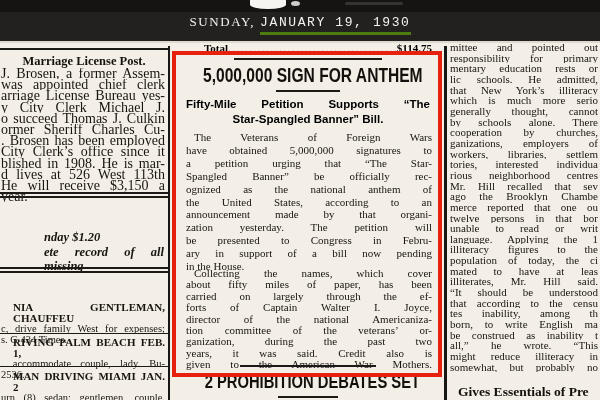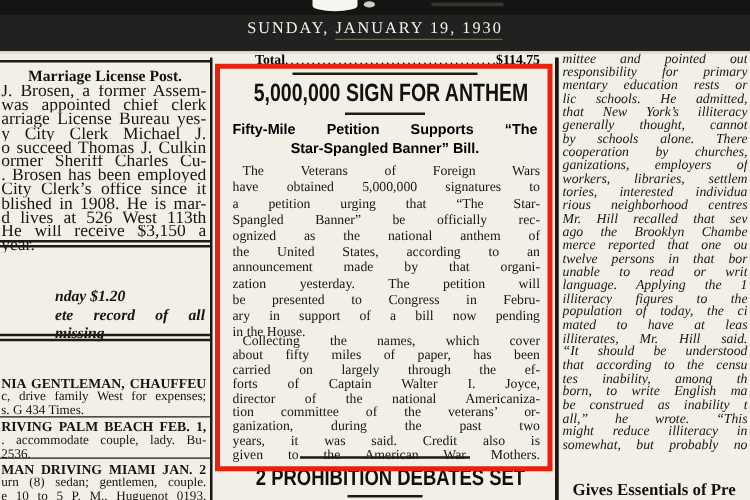--- a/index.html
+++ b/index.html
@@ -5,38 +5,38 @@
   html,body{margin:0;padding:0;background:#000;}
   .screen{position:relative;width:600px;height:400px;overflow:hidden;
     font-family:"Liberation Serif","DejaVu Serif",serif;background:#f3efe7;}
   .abs{position:absolute;}
   
   .topbar{left:0;top:0;width:600px;height:41px;background:#23211f;z-index:5;}
   .topbar .darkstrip{position:absolute;left:0;top:0;width:600px;height:12px;background:#151413;}
   .baredge{left:0;top:41px;width:600px;height:2px;background:#dfdacd;z-index:5;}
   .datewrap{position:absolute;left:0;top:14px;width:600px;text-align:center;
     color:#f4f3f0;font-size:13px;letter-spacing:1.6px;font-family:"Liberation Serif",serif;}
-  .datewrap .u{border-bottom:1px solid #4d7c0f;padding-bottom:2px;}
+  .datewrap .u{border-bottom:3px solid #4d7c0f;padding-bottom:2px;font-family:Liberation Mono, monospace;}
   .blob1{position:absolute;left:250px;top:0;width:36px;height:9px;background:#f6f5f2;border-radius:0 0 60% 60%;}
   .blob2{position:absolute;left:291px;top:1px;width:9px;height:5px;background:#cfcdc9;border-radius:50%;}
   .blob3{position:absolute;left:345px;top:2px;width:58px;height:3px;background:#4c4a46;border-radius:2px;opacity:.6;}
   
   .colrule{background:#191715;z-index:2;}
   .rule-h{background:#1c1a17;}
   .lines{color:#181410;}
   .tline{white-space:normal;overflow:hidden;}
   .just .tline{text-align:justify;text-align-last:justify;}
   .just .tline.short{text-align-last:left;}
   
   .leftcol{left:0;top:46px;width:190px;height:354px;overflow:hidden;z-index:1;}
   .lc-head{font-weight:bold;font-size:12.5px;text-align:center;color:#15120e;}
   .lc-story{font-size:14px;line-height:11.2px;padding:0 3px 0 1px;}
   .notice .tline{font-style:italic;font-weight:bold;font-size:12.5px;line-height:14.5px;padding-left:44px;}
   .ad{font-size:10.5px;line-height:10.9px;padding:0 3px 0 1px;}
-  .ad .tline:first-child{font-weight:bold;font-size:11px;}
+  .ad .tline:first-child{font-weight:bold;font-size:11px;padding-left:12px;}
   
   .centercol{left:172px;top:40px;width:315px;height:360px;overflow:hidden;z-index:1;
     padding:0;box-sizing:border-box;}
   .totalrow{position:absolute;left:32px;top:2px;width:228px;display:flex;
     font-size:11px;font-weight:bold;overflow:hidden;white-space:nowrap;}
   .totalrow .dots{flex:1;overflow:hidden;font-weight:normal;letter-spacing:1.5px;}
   .headline{position:absolute;left:0;top:24px;width:272px;text-align:center;white-space:nowrap;}
   .headline span{display:inline-block;font-family:"Liberation Sans","DejaVu Sans",sans-serif;
     font-weight:bold;font-size:20px;color:#14110d;transform:scaleX(.78);transform-origin:center;}
   .subhead{position:absolute;left:14px;top:57px;width:244px;
@@ -147,26 +147,27 @@
         <div class="tline">given to the American War Mothers.</div>
       </div>
     <div class="abs srule" style="left:68px;top:325px;width:136px;"></div>
     <div class="bhead"><span>2 PROHIBITION DEBATES SET</span></div>
     <div class="abs srule" style="left:106px;top:356px;width:60px;"></div>
   </div>
 
   <div class="abs colrule" style="left:444px;top:46px;width:2.5px;height:354px;"></div>
 
   <div class="abs rightcol">
-    <div class="abs rc-lines lines just" style="left:0;top:2px;font-style:italic;">
+    <div class="abs rc-lines lines just" style="left:0;top:2px;">
         <div class="tline">mittee and pointed out</div>
         <div class="tline">responsibility for primary</div>
         <div class="tline">mentary education rests or</div>
         <div class="tline">lic schools.  He admitted,</div>
         <div class="tline">that New York’s illiteracy</div>
+        <div class="tline">which is much more serio</div>
         <div class="tline">generally thought, cannot</div>
         <div class="tline">by schools alone.  There</div>
         <div class="tline">cooperation by churches,</div>
         <div class="tline">ganizations, employers of</div>
         <div class="tline">workers, libraries, settlem</div>
         <div class="tline">tories, interested individua</div>
         <div class="tline">rious neighborhood centres</div>
         <div class="tline">Mr. Hill recalled that sev</div>
         <div class="tline">ago the Brooklyn Chambe</div>
         <div class="tline">merce reported that one ou</div>

